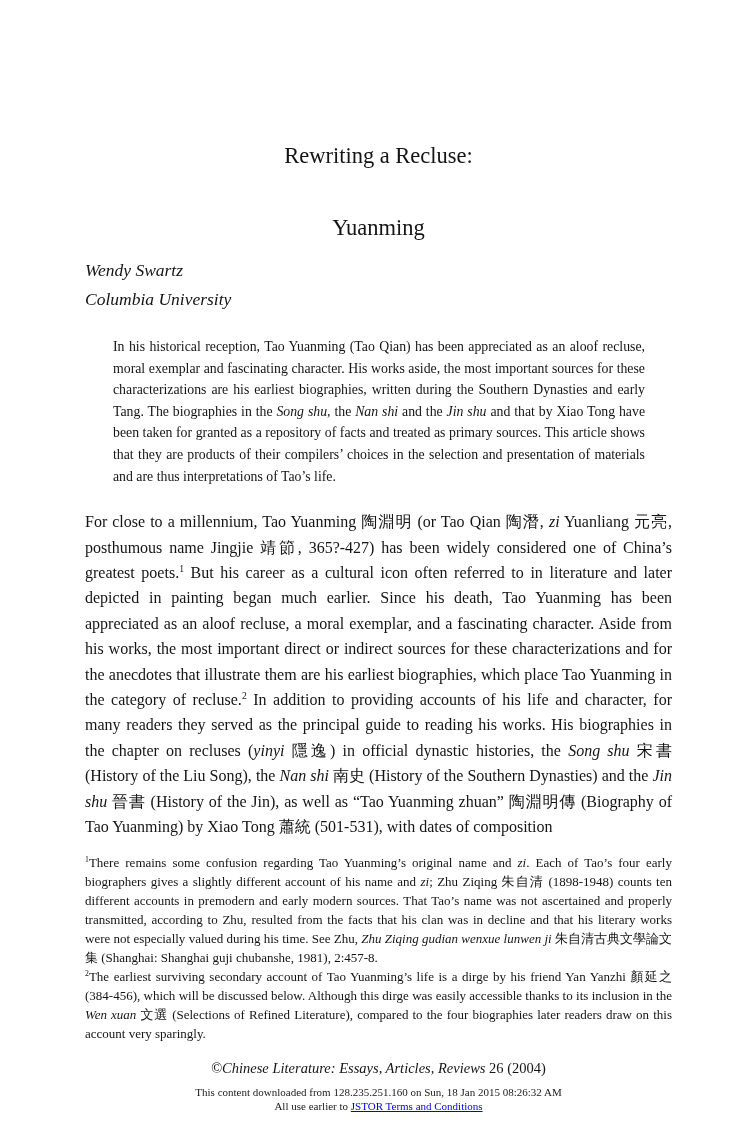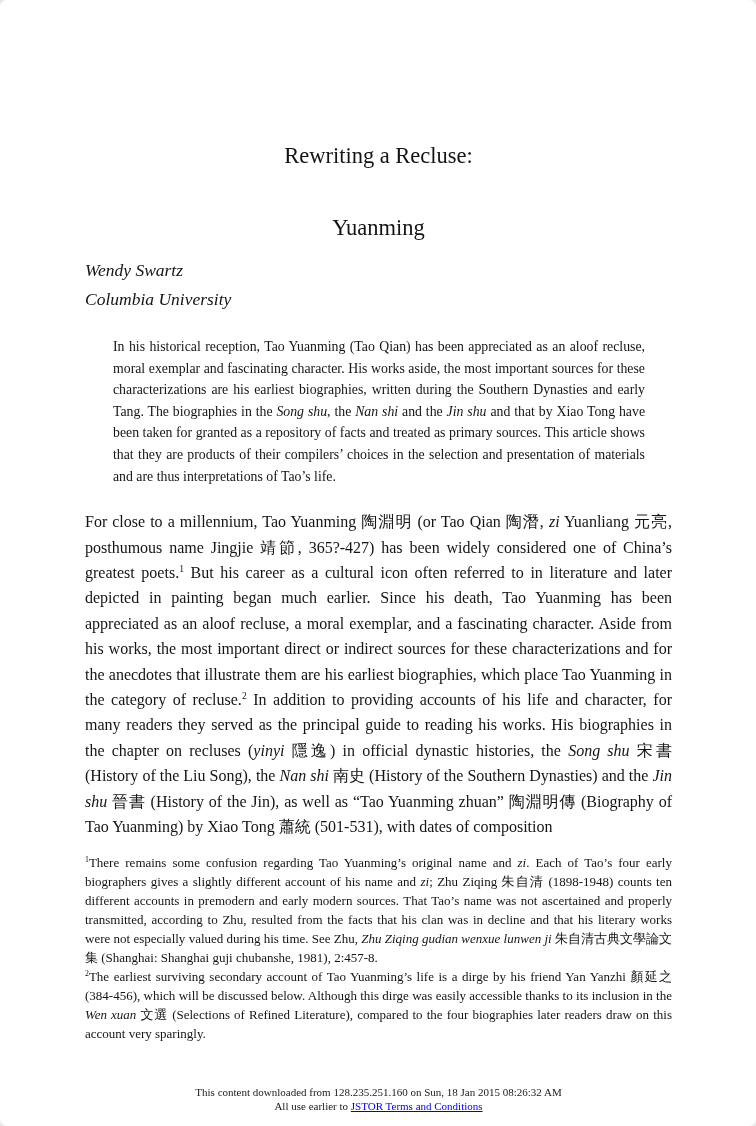--- a/index.html
+++ b/index.html
@@ -4,21 +4,20 @@
 <style>
   html, body { margin: 0; padding: 0; background: #e8e8e8; }
   .page {
     width: 756px; height: 1126px;
     margin: 0 auto;
     background: #ffffff;
     color: #141414;
     position: relative;
     overflow: hidden;
     font-family: "Liberation Serif", "DejaVu Serif", serif;
-    border-radius: 7px;
   }
   .content { padding: 0 84px 0 85px; }
   .title {
     margin: 138px 0 0 0;
     text-align: center;
     font-size: 22.5px;
     font-weight: normal;
     line-height: 36px;
   }
   .byline {
@@ -84,20 +83,21 @@
 
     <p class="abstract"><span>In his historical reception, Tao Yuanming (Tao Qian) has been appreciated as an aloof recluse, moral exemplar and fascinating character. His works aside, the most important sources for these characterizations are his earliest biographies, written during the Southern Dynasties and early Tang. The biographies in the </span><i>Song shu</i><span>, the </span><i>Nan shi</i><span> and the </span><i>Jin shu</i><span> and that by Xiao Tong have been taken for granted as a repository of facts and treated as primary sources. This article shows that they are products of their compilers’ choices in the selection and presentation of materials and are thus interpretations of Tao’s life.</span></p>
 
     <p class="bodytext"><span>For close to a millennium, Tao Yuanming 陶淵明 (or Tao Qian 陶潛, </span><i>zi</i><span> Yuanliang 元亮, posthumous name Jingjie 靖節, 365?-427) has been widely considered one of China’s greatest poets.</span><sup>1</sup><span> But his career as a cultural icon often referred to in literature and later depicted in painting began much earlier. Since his death, Tao Yuanming has been appreciated as an aloof recluse, a moral exemplar, and a fascinating character. Aside from his works, the most important direct or indirect sources for these characterizations and for the anecdotes that illustrate them are his earliest biographies, which place Tao Yuanming in the category of recluse.</span><sup>2</sup><span> In addition to providing accounts of his life and character, for many readers they served as the principal guide to reading his works. His biographies in the chapter on recluses (</span><i>yinyi</i><span> 隱逸) in official dynastic histories, the </span><i>Song shu</i><span> 宋書 (History of the Liu Song), the </span><i>Nan shi</i><span> 南史 (History of the Southern Dynasties) and the </span><i>Jin shu</i><span> 晉書 (History of the Jin), as well as “Tao Yuanming zhuan” 陶淵明傳 (Biography of Tao Yuanming) by Xiao Tong 蕭統 (501-531), with dates of composition</span></p>
 
     <div class="footnotes">
       <p class="footnote"><sup>1</sup><span>There remains some confusion regarding Tao Yuanming’s original name and </span><i>zi</i><span>. Each of Tao’s four early biographers gives a slightly different account of his name and </span><i>zi</i><span>; Zhu Ziqing 朱自清 (1898-1948) counts ten different accounts in premodern and early modern sources. That Tao’s name was not ascertained and properly transmitted, according to Zhu, resulted from the facts that his clan was in decline and that his literary works were not especially valued during his time. See Zhu, </span><i>Zhu Ziqing gudian wenxue lunwen ji</i><span> 朱自清古典文學論文集 (Shanghai: Shanghai guji chubanshe, 1981), 2:457-8.</span></p>
       <p class="footnote"><sup>2</sup><span>The earliest surviving secondary account of Tao Yuanming’s life is a dirge by his friend Yan Yanzhi 顏延之 (384-456), which will be discussed below. Although this dirge was easily accessible thanks to its inclusion in the </span><i>Wen xuan</i><span> 文選 (Selections of Refined Literature), compared to the four biographies later readers draw on this account very sparingly.</span></p>
     </div>
 
+    <p class="copyright"><i>©Chinese Literature: Essays, Articles, Reviews</i><span> 26 (2004)</span></p>
 
   </div>
 
   <div class="footer">
     <div>This content downloaded from 128.235.251.160 on Sun, 18 Jan 2015 08:26:32 AM</div>
     <div>
       <span>All use earlier to </span><a href="#">JSTOR Terms and Conditions</a>
     </div>
   </div>
 </div>

